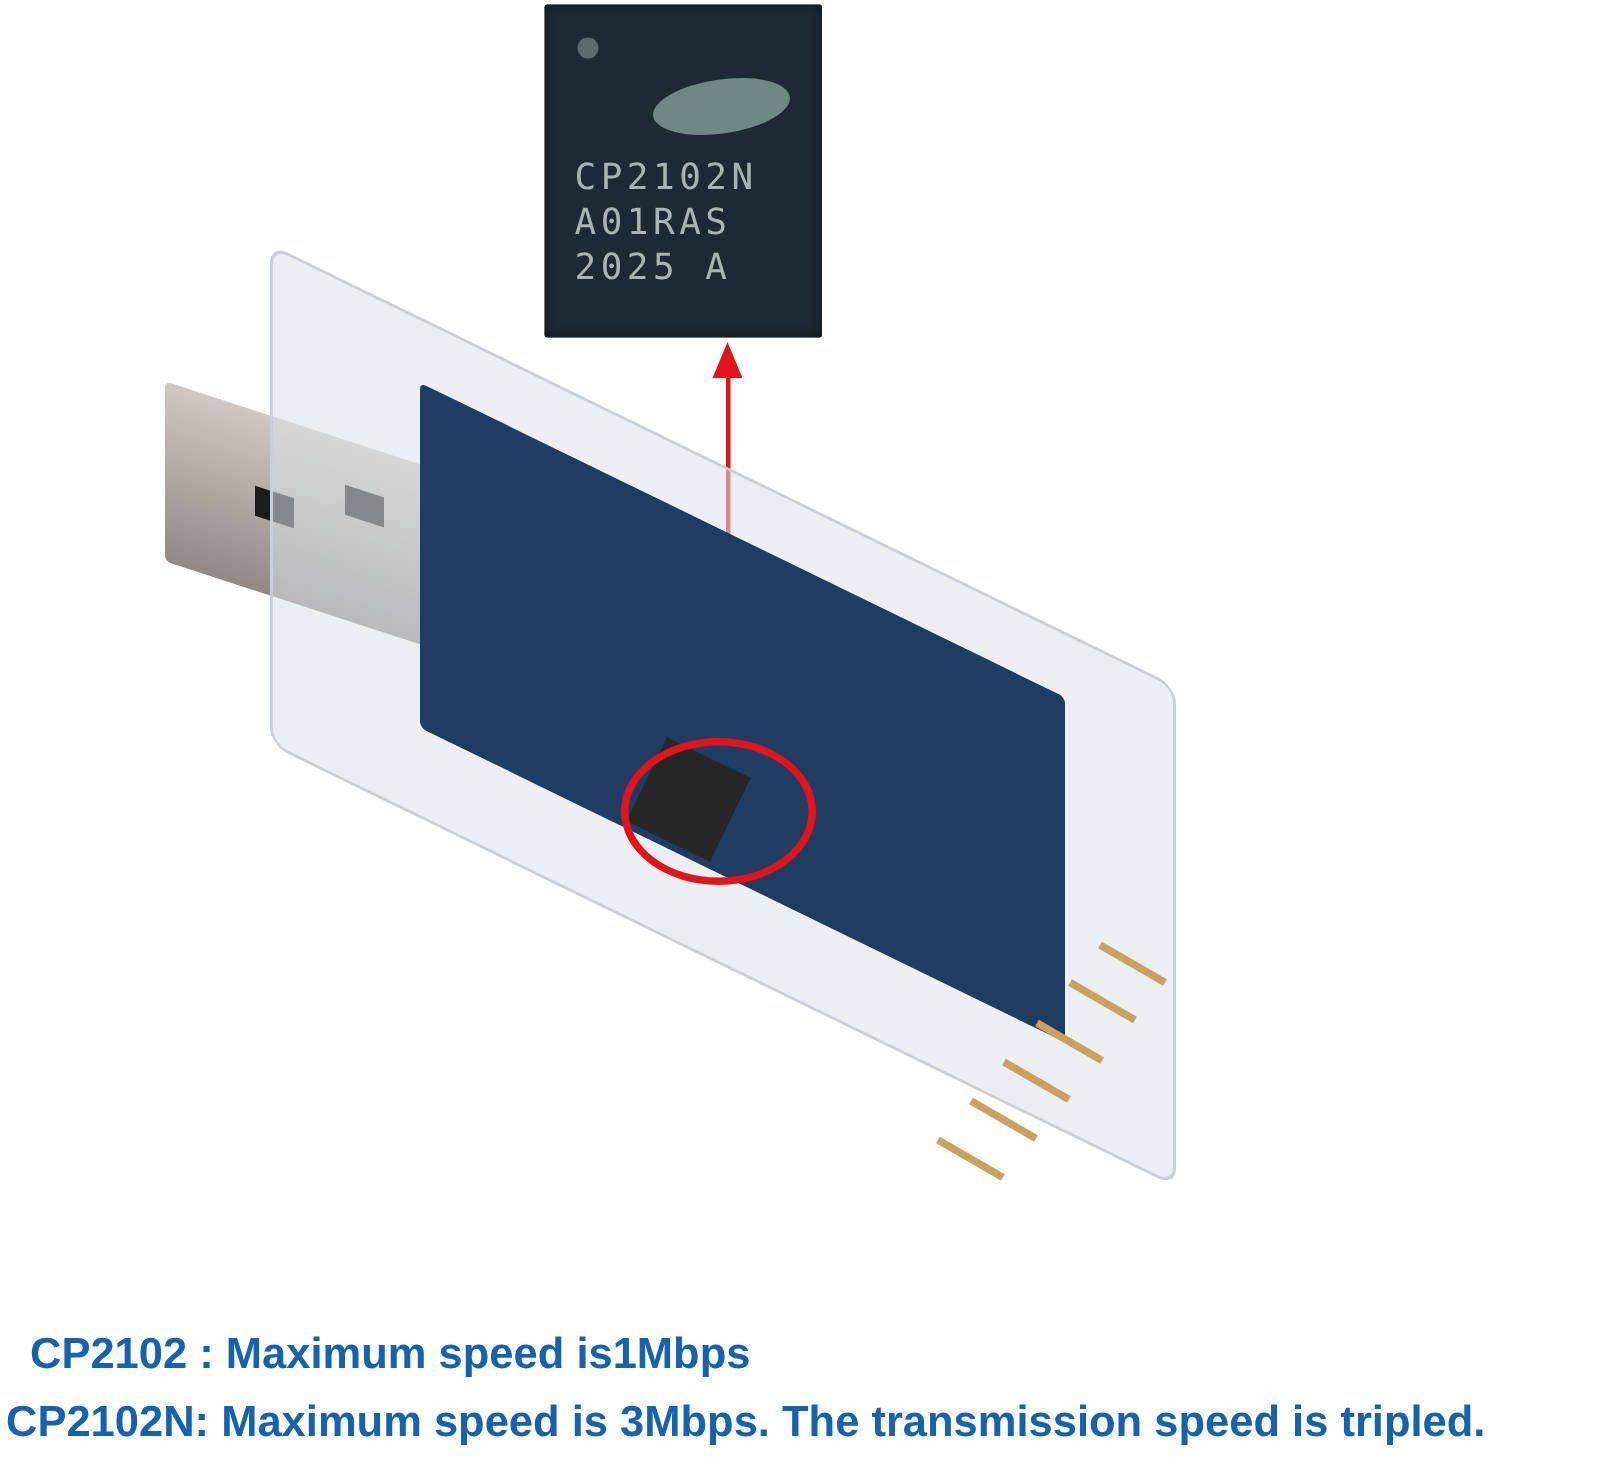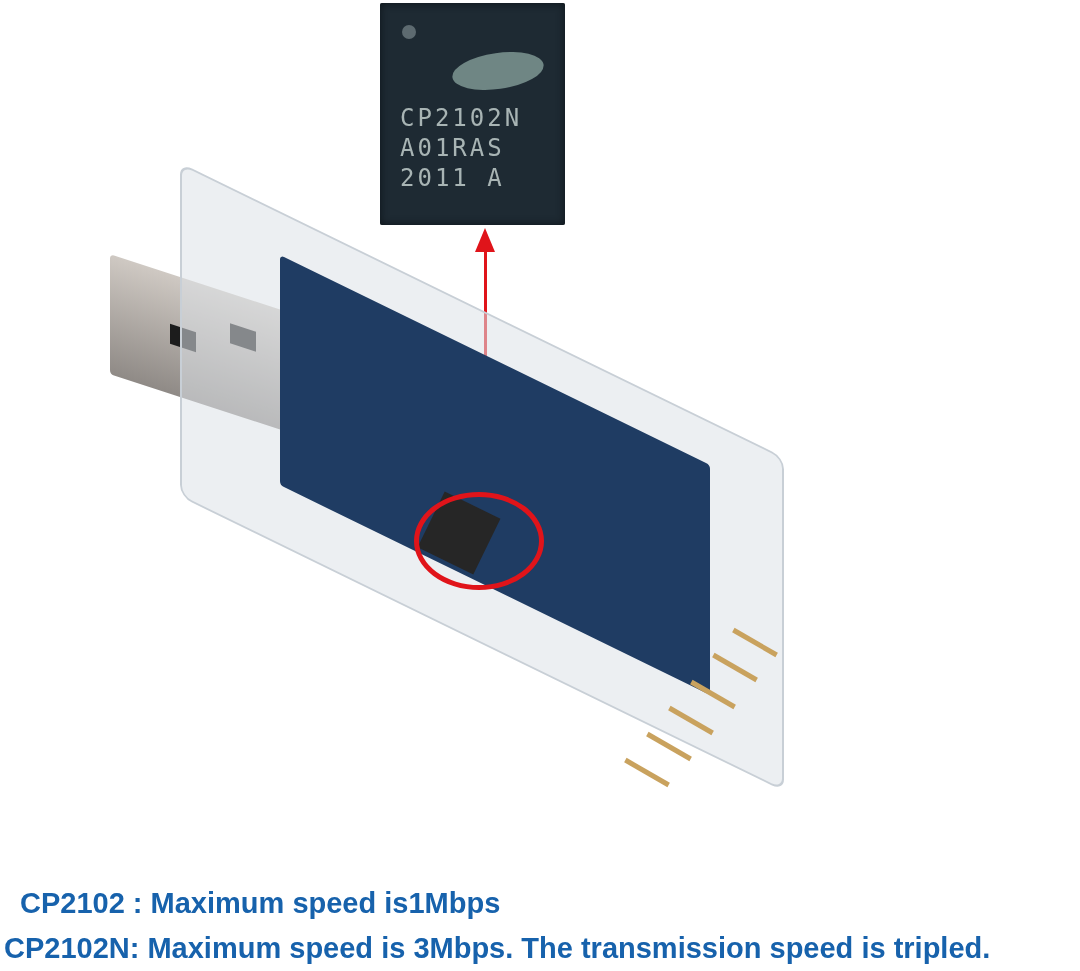--- a/index.html
+++ b/index.html
@@ -1,17 +1,17 @@
 <!DOCTYPE html>
 <html><head>
 <meta charset="utf-8">
 <style>
   html,body{margin:0;padding:0;background:#ffffff;}
   body{width:1080px;height:971px;position:relative;overflow:hidden;font-family:"Liberation Sans",sans-serif;}
-  .chip{position:absolute;left:380px;top:3px;width:185px;height:222px;background:#1e2a33;border-radius:2px;box-shadow:inset 0 0 8px #0d1419;}
+  .chip{position:absolute;left:363px;top:3px;width:185px;height:222px;background:#1e2a33;border-radius:2px;box-shadow:inset 0 0 8px #0d1419;}
   .chip .dot{position:absolute;left:22px;top:22px;width:14px;height:14px;border-radius:50%;background:#5d6a70;}
   .chip .logo{position:absolute;left:72px;top:50px;width:92px;height:36px;border-radius:50%;background:#6f8684;transform:rotate(-8deg);}
   .chip .marking{position:absolute;left:20px;top:100px;font-family:"DejaVu Sans Mono",monospace;color:#a8b4b4;font-size:24px;line-height:30px;letter-spacing:3px;}
   .arrow-line{position:absolute;left:484px;top:250px;width:3px;height:245px;background:#e0141a;}
   .arrow-head{position:absolute;left:475px;top:228px;width:0;height:0;border-left:10px solid transparent;border-right:10px solid transparent;border-bottom:24px solid #e0141a;}
   .device{position:absolute;left:110px;top:280px;width:690px;height:580px;}
   .usb-plug{position:absolute;left:0;top:10px;width:220px;height:120px;background:linear-gradient(#cfc9c3,#8f8a86);transform:skewY(18deg);border-radius:4px;}
   .usb-hole{position:absolute;background:#1c1c1c;width:26px;height:20px;}
   .shell{position:absolute;left:70px;top:30px;width:600px;height:330px;background:rgba(220,226,232,0.55);border:2px solid #c8cfd6;transform:skewY(26deg);border-radius:12px;}
   .pcb{position:absolute;left:170px;top:80px;width:430px;height:230px;background:#1f3c63;transform:skewY(26deg);border-radius:4px;}
@@ -24,21 +24,21 @@
 </style>
 </head>
 <body>
 
 <div class="chip">
   <div class="dot"></div>
   <div class="logo"></div>
   <div class="marking">
     <div>CP2102N</div>
     <div>A01RAS</div>
-    <div>2011  A</div>
+    <div>2025  A</div>
   </div>
 </div>
 
 <div class="arrow-head"></div>
 <div class="arrow-line"></div>
 
 <div class="device">
   <div class="usb-plug">
     <div class="usb-hole" style="left:60px;top:50px;"></div>
     <div class="usb-hole" style="left:120px;top:30px;"></div>

